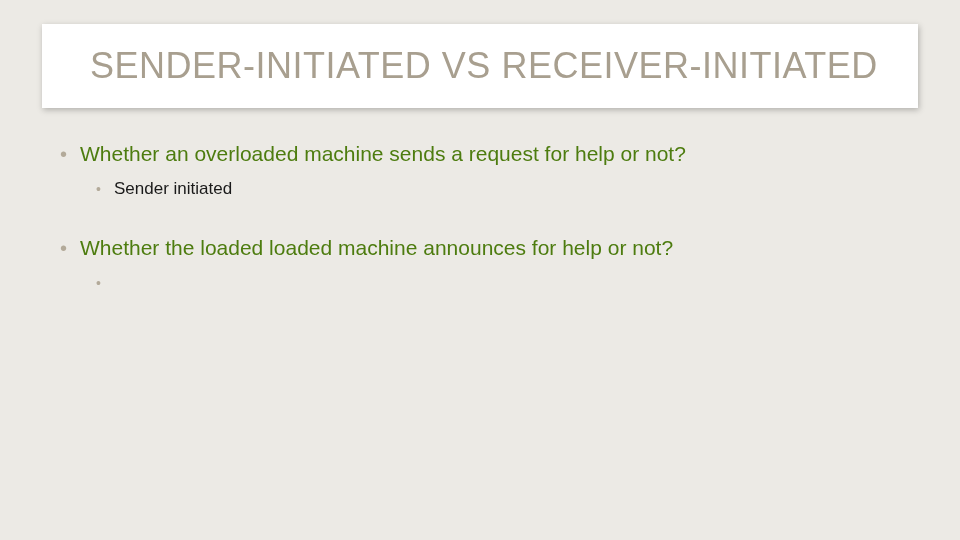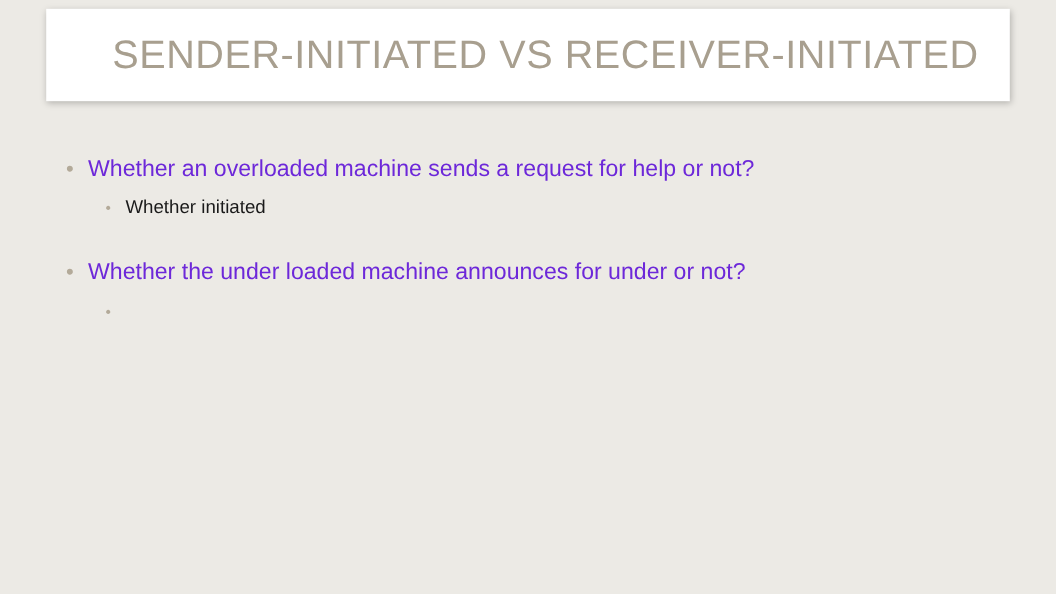--- a/index.html
+++ b/index.html
@@ -6,28 +6,28 @@
   html, body { width: 960px; height: 540px; }
   body {
     background: #eceae5;
     font-family: Arial, Helvetica, sans-serif;
     color: #262626;
     position: relative;
   }
   .title-box {
     position: absolute;
     left: 42px;
-    top: 8px;
+    top: 24px;
     width: 876px;
     height: 84px;
     background: #ffffff;
     box-shadow: 1px 2px 6px rgba(0,0,0,0.25);
     display: flex;
     align-items: center;
-    padding-left: 60px;
+    padding-left: 48px;
   }
   .title-text {
     font-size: 36px;
     letter-spacing: 0.5px;
     color: #a89f8f;
     font-weight: 400;
   }
   .content {
     position: absolute;
     left: 60px;
@@ -42,21 +42,21 @@
   .l1 .bullet {
     color: #b3aa99;
     font-size: 20px;
     line-height: 28px;
     width: 20px;
     flex-shrink: 0;
   }
   .l1 .text {
     font-size: 21px;
     line-height: 28px;
-    color: #6d28d9;
+    color: #4d7c0f;
   }
   .l2 {
     display: flex;
     align-items: flex-start;
     margin-left: 36px;
     margin-bottom: 34px;
   }
   .l2 .bullet {
     color: #b3aa99;
     font-size: 14px;
@@ -78,24 +78,24 @@
 </div>
 
 <div class="content">
 
   <div class="l1">
     <span class="bullet">•</span>
     <span class="text">Whether an overloaded machine sends a request for help or not?</span>
   </div>
   <div class="l2">
     <span class="bullet">•</span>
-    <span class="text">Whether initiated</span>
+    <span class="text">Sender initiated</span>
   </div>
 
   <div class="l1">
     <span class="bullet">•</span>
-    <span class="text">Whether the under loaded machine announces for under or not?</span>
+    <span class="text">Whether the loaded loaded machine announces for help or not?</span>
   </div>
   <div class="l2">
     <span class="bullet">•</span>
   </div>
 
 </div>
 
 </body></html>

